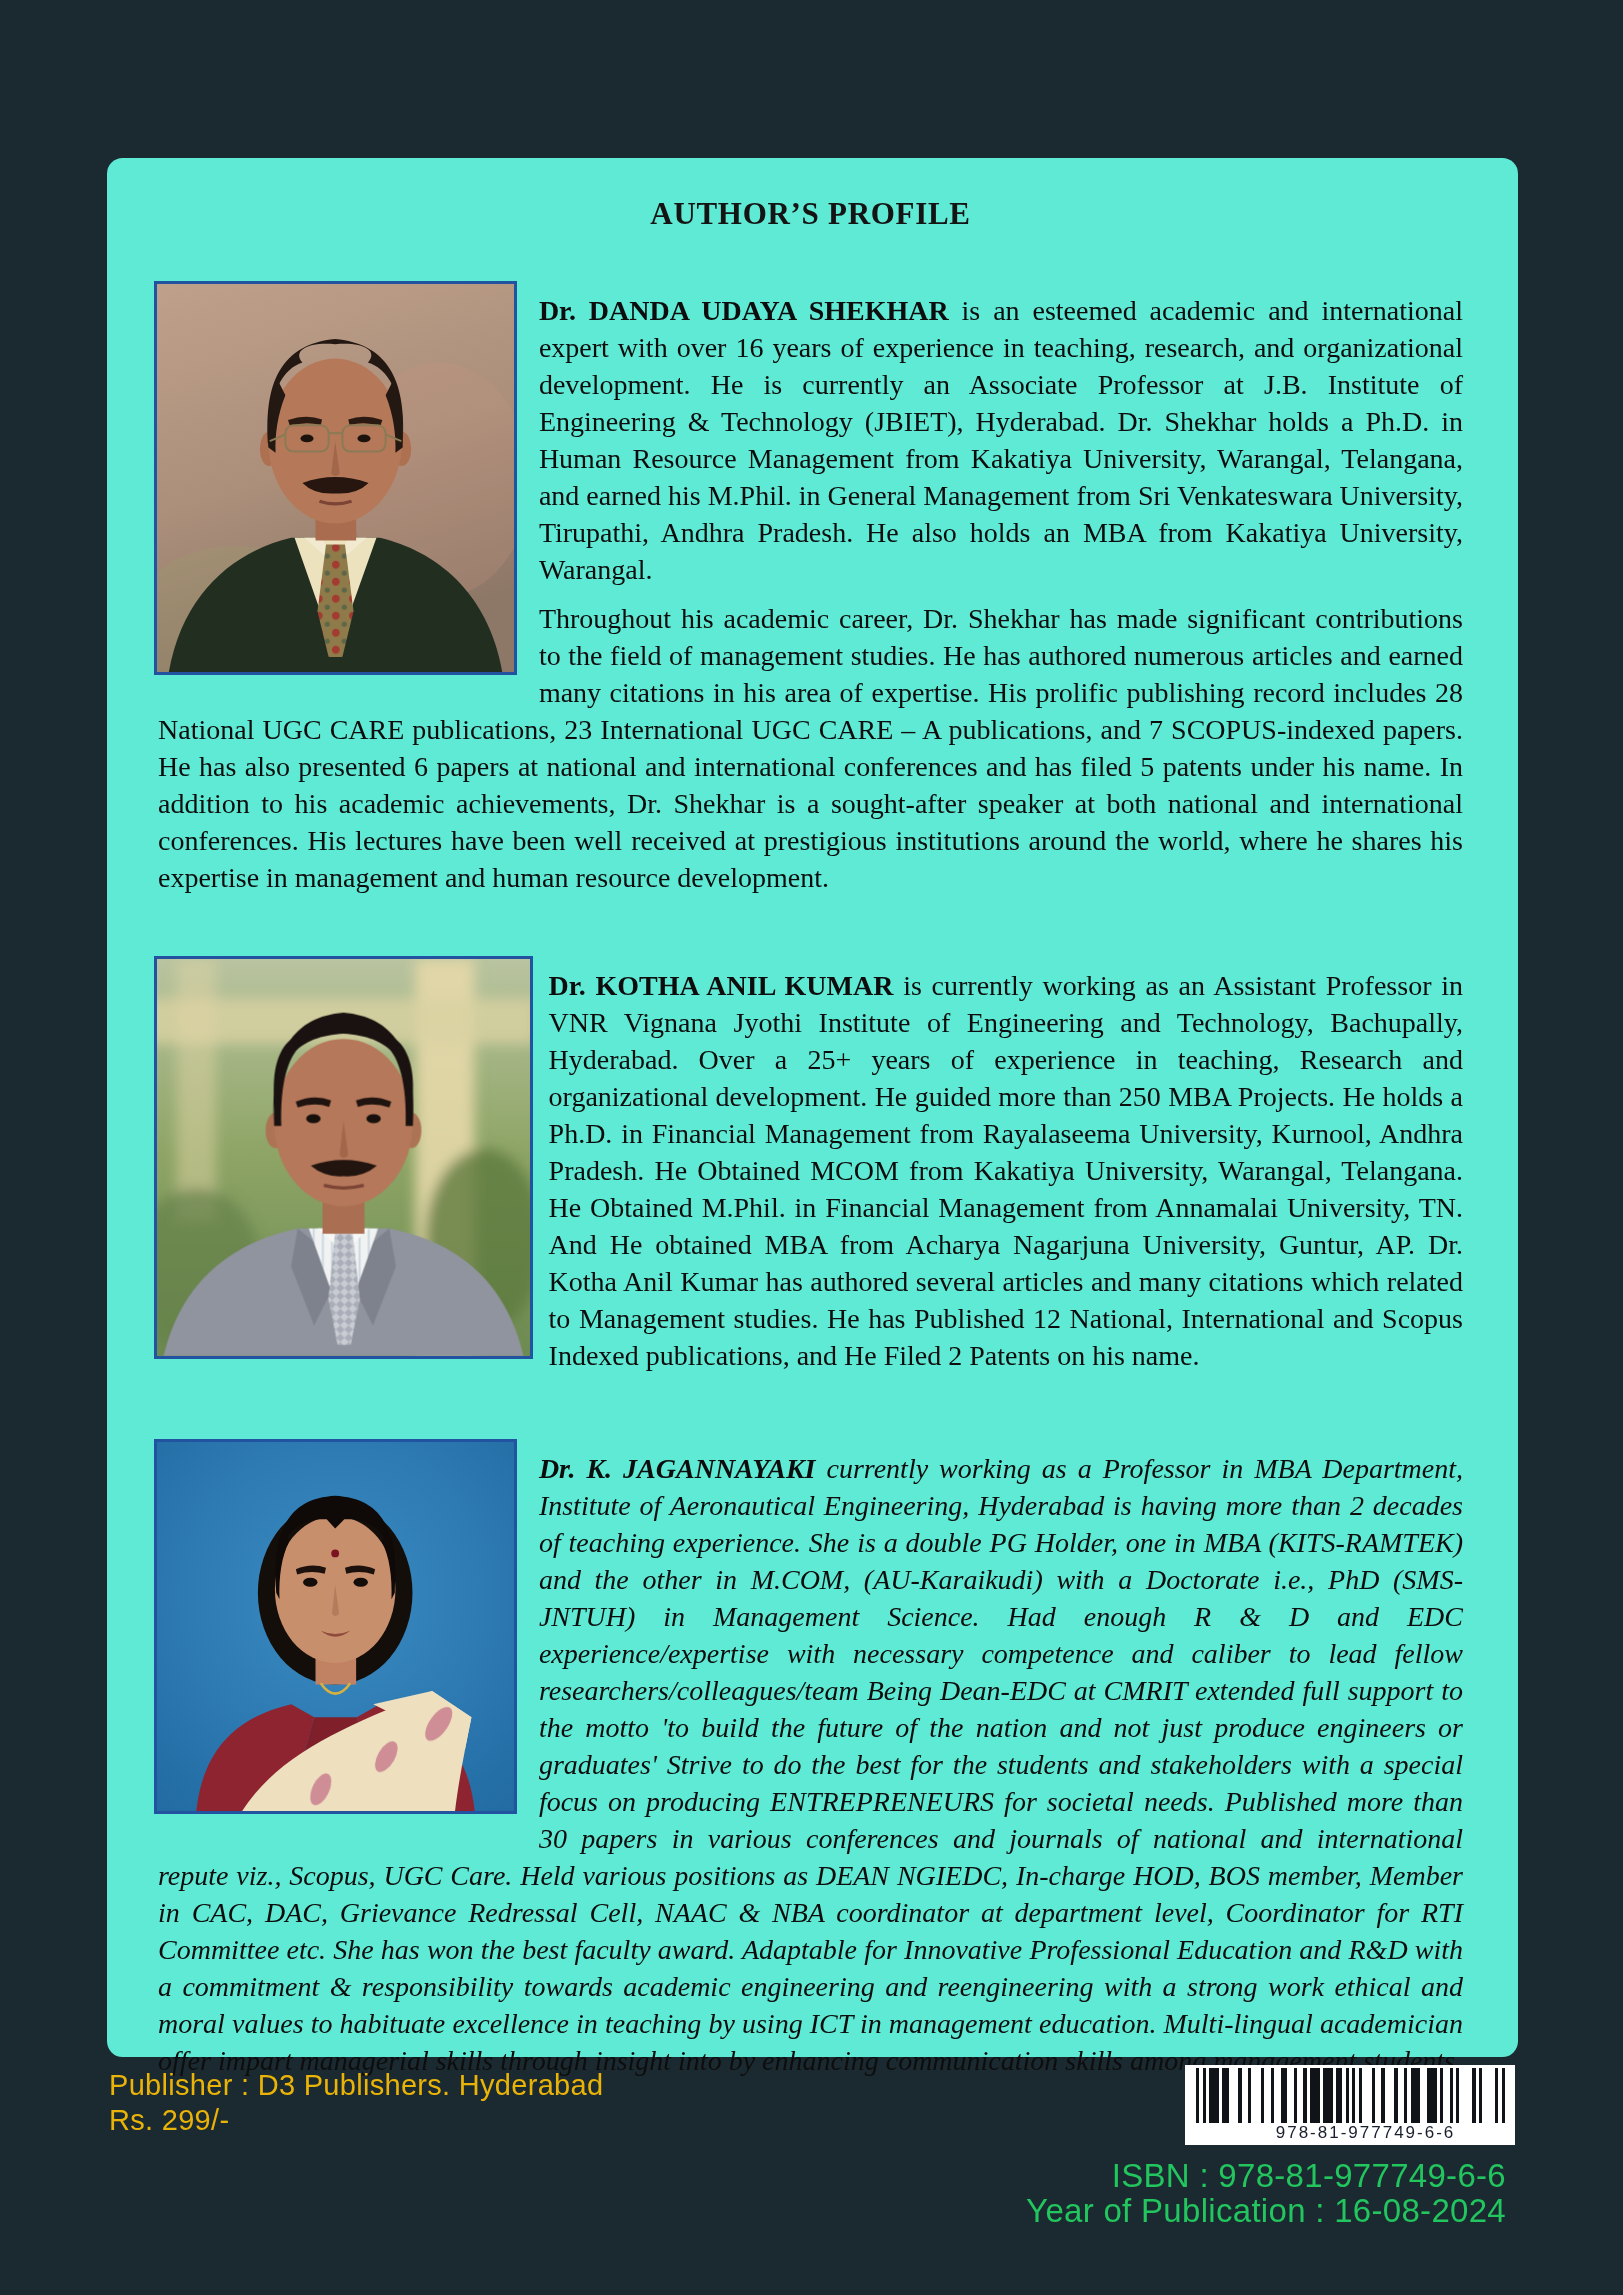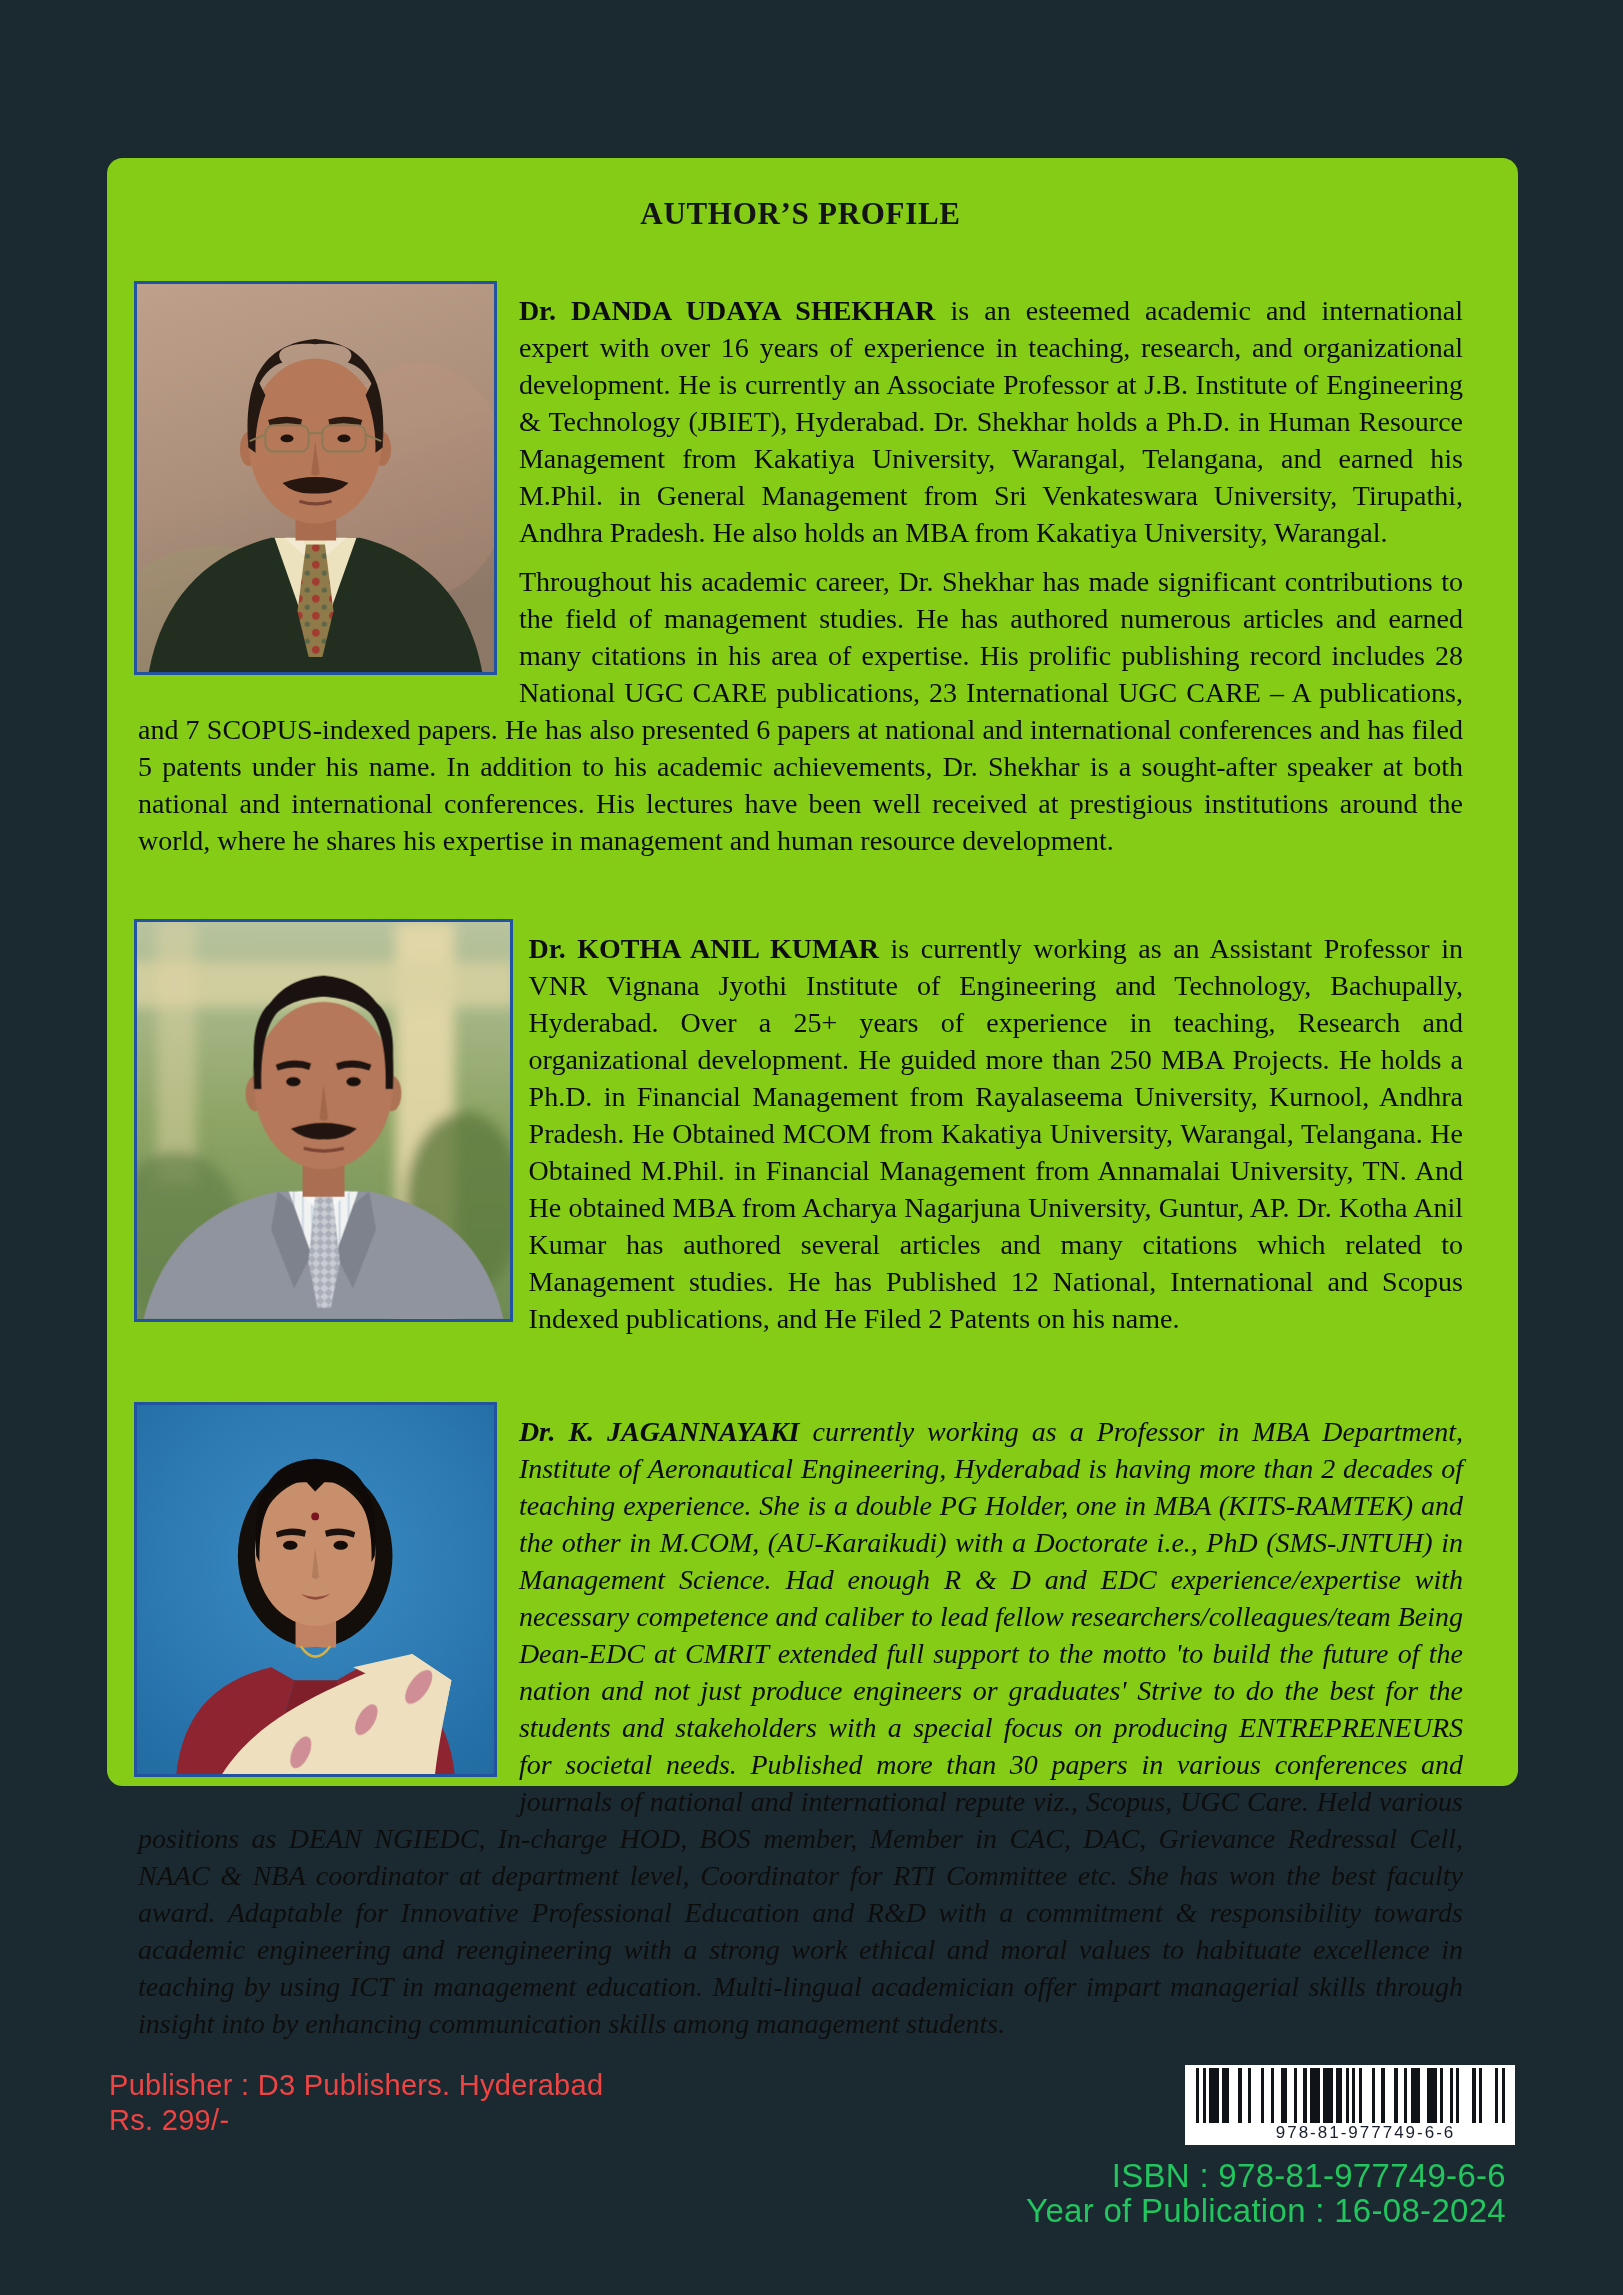--- a/index.html
+++ b/index.html
@@ -10,25 +10,25 @@
     overflow: hidden;
     background: #1b2a31;
     font-family: "Liberation Serif", serif;
   }
   .page { position: relative; width: 1624px; height: 2295px; background: #1b2a31; }
 
   
   .panel {
     position: absolute;
     left: 107px; top: 158px;
-    width: 1411px; height: 1628px;
-    background: #84cc16;
+    width: 1411px; height: 1899px;
+    background: #5eead4;
     border-radius: 15.7px;
     box-sizing: border-box;
-    padding: 37px 43px 0 19px;
+    padding: 37px 43px 0 39px;
   }
   .panel-title {
     margin: 0 0 48px 0;
     text-align: center;
     font-family: "Liberation Serif", serif;
     font-weight: bold;
     font-size: 31px;
     line-height: 1.2;
     letter-spacing: 0.7px;
     color: #141414;
@@ -55,21 +55,21 @@
     line-height: 37px;
     text-align: justify;
     color: #0d0d0d;
   }
   .bio .author-name { font-weight: bold; }
 
   
   .footer-left {
     position: absolute;
     left: 109px; top: 2068px;
-    color: #ef4444;
+    color: #eab308;
     font-family: "Liberation Sans", sans-serif;
     font-size: 29px;
     line-height: 35px;
     letter-spacing: 0.3px;
   }
   .barcode-box {
     position: absolute;
     left: 1185px; top: 2065px;
     width: 330px; height: 80px;
     background: #ffffff;

